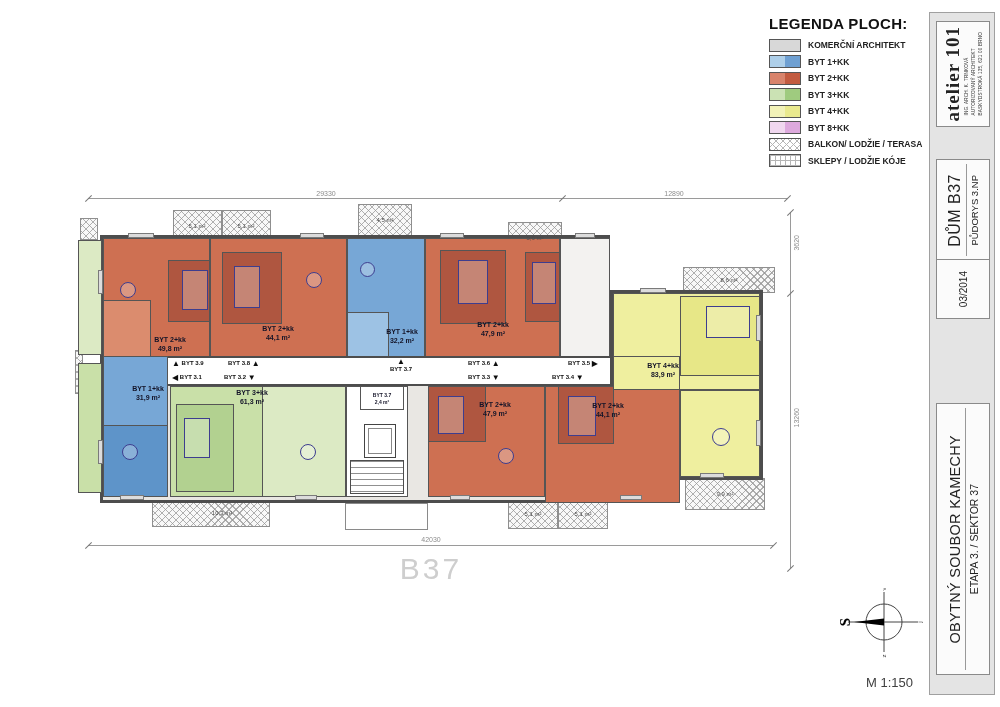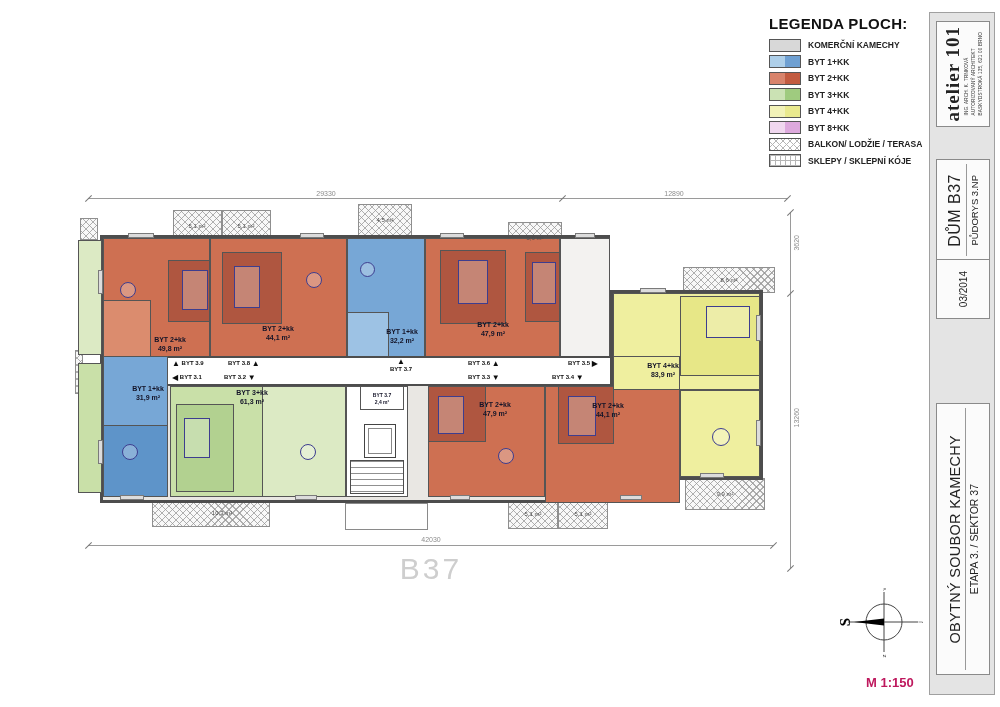--- a/index.html
+++ b/index.html
@@ -60,33 +60,33 @@
           transform:translate(-50%,-50%);white-space:nowrap;}
   .aptlbl .ar{font-weight:bold;}
   .ballbl{font-size:6px;color:#4a4a4a;transform:translate(-50%,-50%);white-space:nowrap;}
   .corlbl{font-size:6px;font-weight:bold;color:#0d0d0d;white-space:nowrap;line-height:1;}
   .corlbl .arrow{font-size:8px;vertical-align:-1px;}
   .dimline{background:#9a9a9a;}
   .dimlbl{font-size:7px;color:#8d8d8d;transform:translate(-50%,-100%);white-space:nowrap;}
   .dimlbl-v{font-size:7px;color:#8d8d8d;writing-mode:vertical-rl;transform:rotate(180deg);white-space:nowrap;}
   .tick{width:9px;height:1px;background:#777;transform:rotate(-45deg);}
   .b37txt{font-size:30px;color:#cecece;letter-spacing:3px;transform:translate(-50%,-50%);}
-  .scaletxt{font-size:13px;font-weight:bold;color:#be185d;}
+  .scaletxt{font-size:13px;font-weight:normal;color:#404040;}
 </style>
 </head>
 <body>
 
 <div id="stage">
 
   <div class="abs" style="left:769px;top:15px;width:170px;">
     <div class="legend-title">LEGENDA PLOCH:</div>
     <div style="margin-top:7px;">
       <div class="legend-row">
         <span class="sw sw-komercni"></span>
-        <span class="legend-label">KOMERČNÍ KAMECHY</span>
+        <span class="legend-label">KOMERČNÍ ARCHITEKT</span>
         </div>
       <div class="legend-row">
         <span class="sw sw-byt1"></span>
         <span class="legend-label">BYT 1+KK</span>
         </div>
       <div class="legend-row">
         <span class="sw sw-byt2"></span>
         <span class="legend-label">BYT 2+KK</span>
         </div>
       <div class="legend-row">
@@ -100,21 +100,21 @@
       <div class="legend-row">
         <span class="sw sw-byt5"></span>
         <span class="legend-label">BYT 8+KK</span>
         </div>
       <div class="legend-row">
         <span class="sw sw-hatch"></span>
         <span class="legend-label">BALKON/ LODŽIE / TERASA</span>
         </div>
       <div class="legend-row">
         <span class="sw sw-grid"></span>
-        <span class="legend-label">SKLEPY / SKLEPNÍ KÓJE</span>
+        <span class="legend-label">SKLEPY / LODŽIE KÓJE</span>
         </div>
     </div>
   </div>
 
   <div class="abs strip" style="left:929px;top:12px;width:66px;height:683px;">
     <div class="tb-box" style="top:8px;height:104px;">
       <div class="vt studio-name">atelier 101</div>
       <div class="vt studio-small">
         <div>ING. ARCH. K. TRNKOVÁ</div>
         <div>AUTORIZOVANÝ ARCHITEKT</div>

